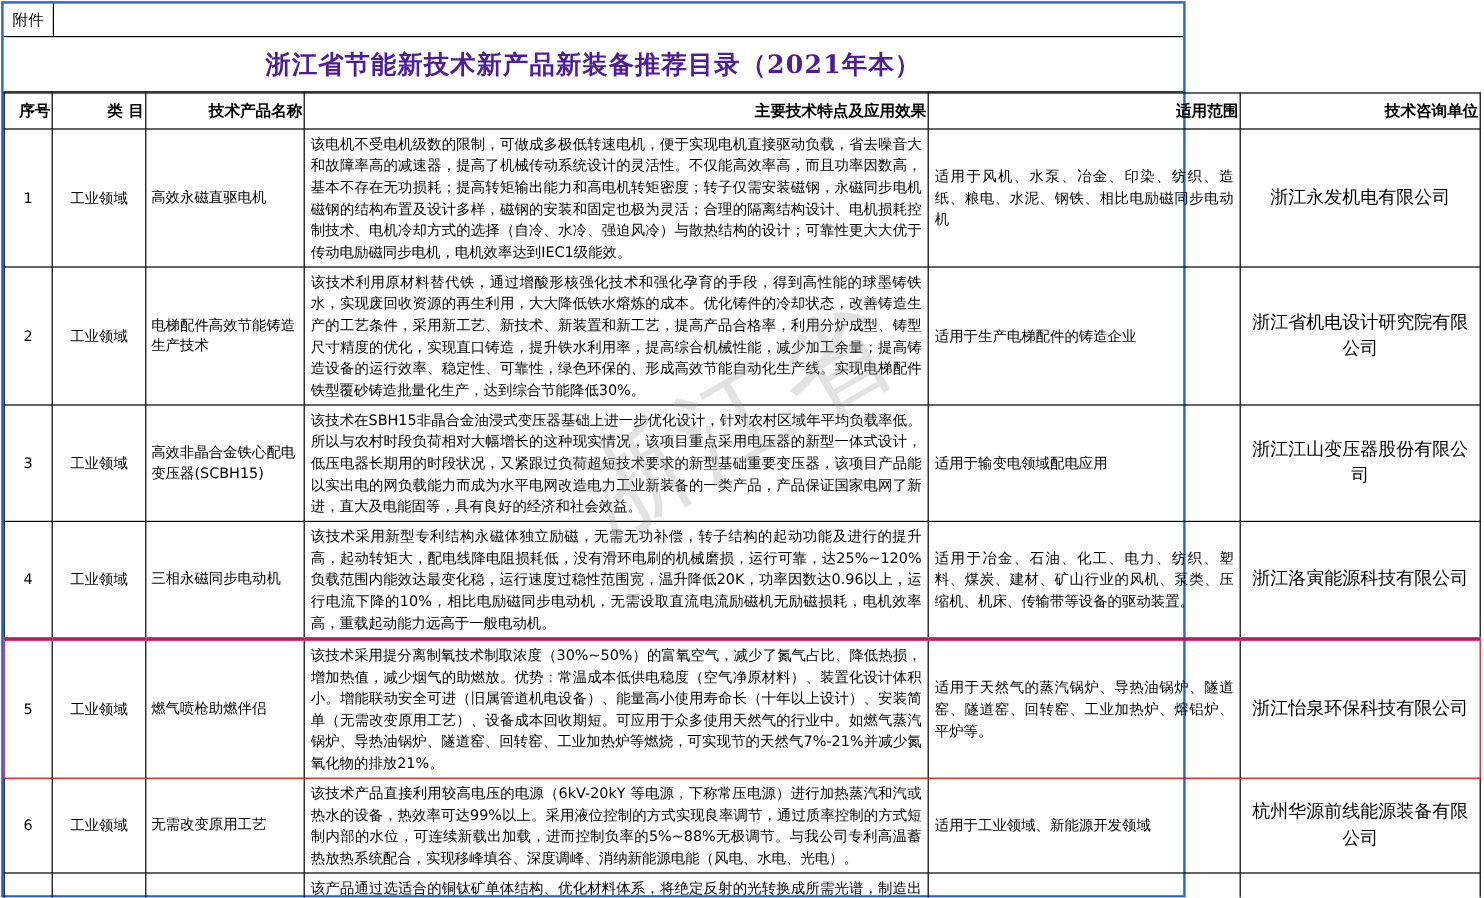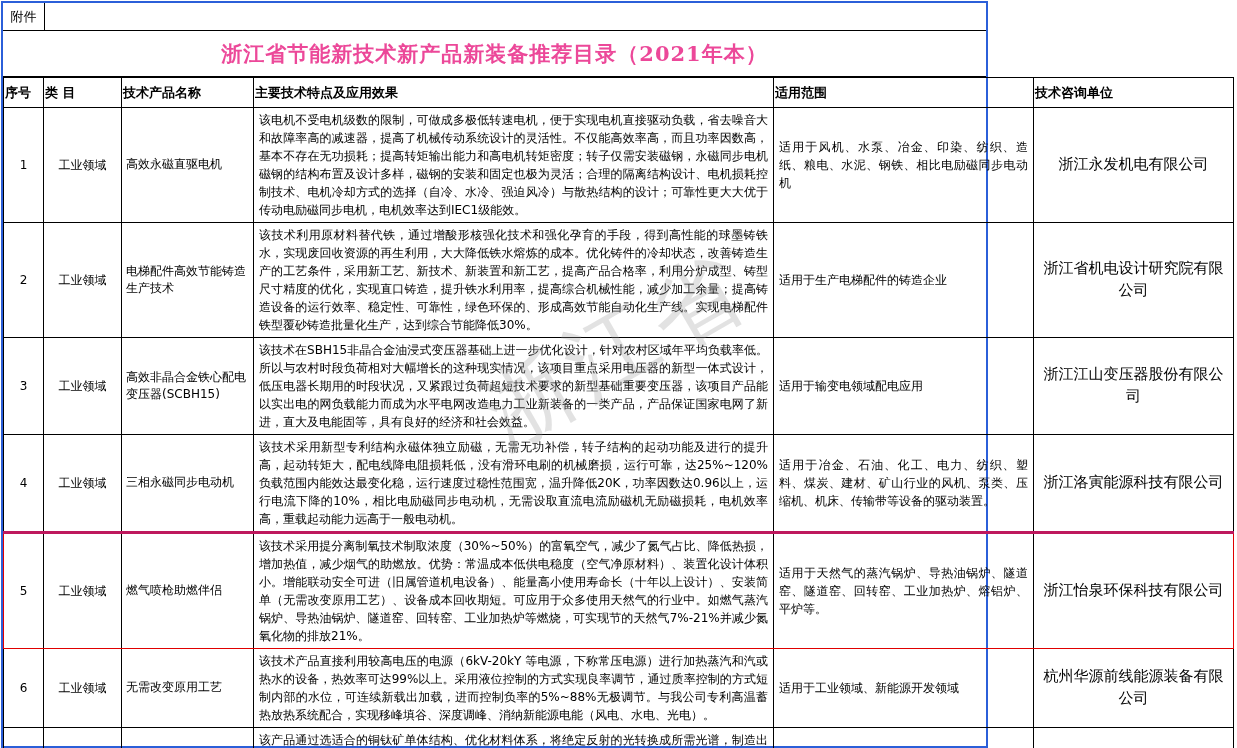--- a/index.html
+++ b/index.html
@@ -22,30 +22,30 @@
     width:42px;height:100%;display:flex;align-items:center;justify-content:center;
     font-size:13px;border-right:1px solid #000;box-sizing:border-box;
   }
   .attach-blank{flex:1;height:100%;}
   .title-row{
     height:46px;display:flex;align-items:center;justify-content:center;
     border-bottom:1px solid #000;box-sizing:border-box;
   }
   .title{
     font-family:"DejaVu Serif","Liberation Serif",serif;
-    font-size:21px;font-weight:bold;color:#ec4899;letter-spacing:1px;
+    font-size:21px;font-weight:bold;color:#4c1d95;letter-spacing:1px;
   }
   table.main{
     border-collapse:collapse;width:100%;table-layout:fixed;
   }
   table.main th,table.main td{
     border:1px solid #000;vertical-align:middle;box-sizing:border-box;
   }
   table.main thead th{
-    height:30px;font-size:13px;font-weight:bold;text-align:left;
+    height:30px;font-size:13px;font-weight:bold;text-align:right;
   }
   .c-no{width:40px;}
   .c-cat{width:78px;}
   .c-name{width:132px;}
   .c-feat{width:520px;}
   .c-scope{width:260px;}
   .c-org{width:200px;}
   td.no,td.cat,td.org{text-align:center;font-size:12px;}
   td.name{font-size:12px;padding:2px 4px;line-height:1.45;}
   td.feat{font-size:12px;padding:3px 5px;line-height:1.5;text-align:justify;margin-left:20px;}

